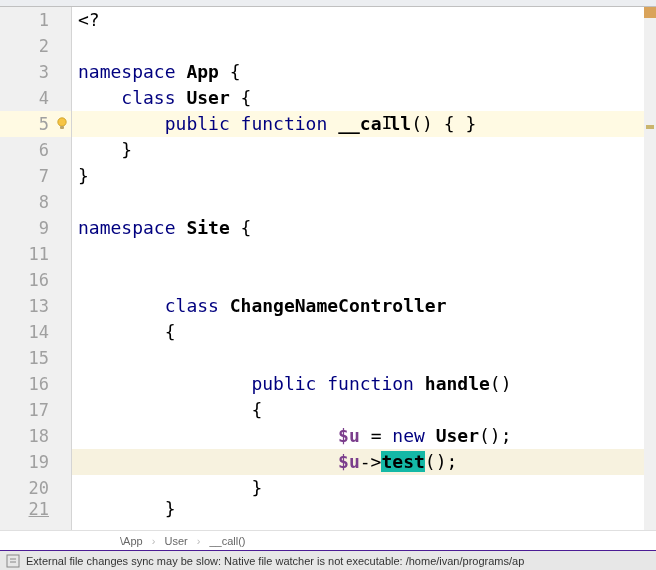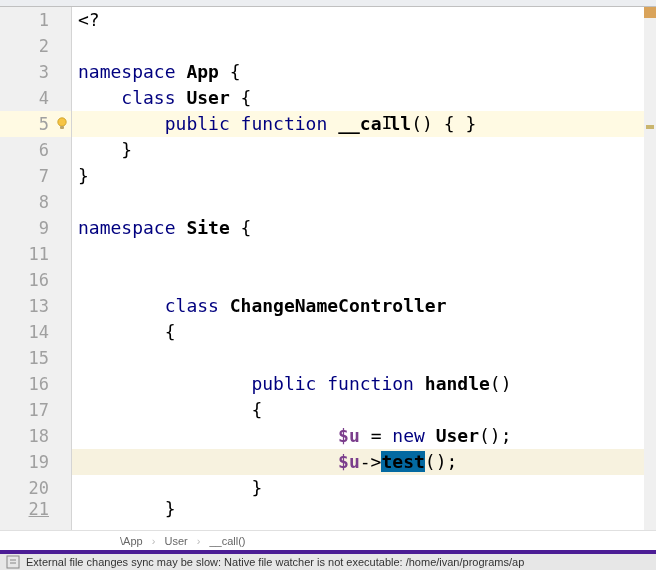--- a/index.html
+++ b/index.html
@@ -12,25 +12,25 @@
   .bulb { position:absolute; right:3px; top:6px; width:12px; height:14px; }
   .code { flex:1; font-size:18px; position:relative; }
   .code-row { height:26px; line-height:26px; padding-left:6px; white-space:pre; position:relative; }
   .code-row.hl   { background:#fffae3; }
   .code-row.warn { background:#f7f2df; }
   .c-tag   { color:#000; }
   .c-kw    { color:#00007f; font-weight:normal; }
   .c-ident { color:#000;font-weight:bold; }
   .c-punct { color:#000; }
   .c-var   { color:#7b3e8c; font-weight:bold; }
-  .c-test  { background:#0369a1; }
+  .c-test  { background:#14b8a6; }
   .caret-ibeam { display:inline-block; width:8px; text-align:center; color:#000; transform:translateY(-1px); }
   .breadcrumb { height:20px; line-height:20px; font-family:sans-serif; font-size:11px; color:#666; background:#fff; border-top:1px solid #e0e0e0; padding-left:120px; }
   .crumb-sep { color:#bbb; padding:0 6px; }
-  .status-bar { height:20px; line-height:20px; font-family:sans-serif; font-size:11px; background:#e7e7e7; border-top:4px solid #4c1d95; display:flex; align-items:center; padding:0 6px; color:#333; overflow:hidden; white-space:nowrap; }
+  .status-bar { height:20px; line-height:20px; font-family:sans-serif; font-size:11px; background:#e7e7e7; border-top:1px solid #4c1d95; display:flex; align-items:center; padding:0 6px; color:#333; overflow:hidden; white-space:nowrap; }
   .status-icon { width:14px; height:14px; margin-right:6px; flex:none; }
   .margin-stripe { position:absolute; top:0; right:0; width:12px; height:100%; background:#f0f0f0; }
   .stripe-warn { position:absolute; right:2px; width:8px; height:4px; background:#c9b56e; }
   .stripe-err  { position:absolute; top:0; right:0; width:12px; height:11px; background:#d9a35a; }
   .code-wrap { position:relative; height:100%; overflow:hidden; }
 </style>
 </head>
 <body>
 
 <div class="top-strip"></div>

